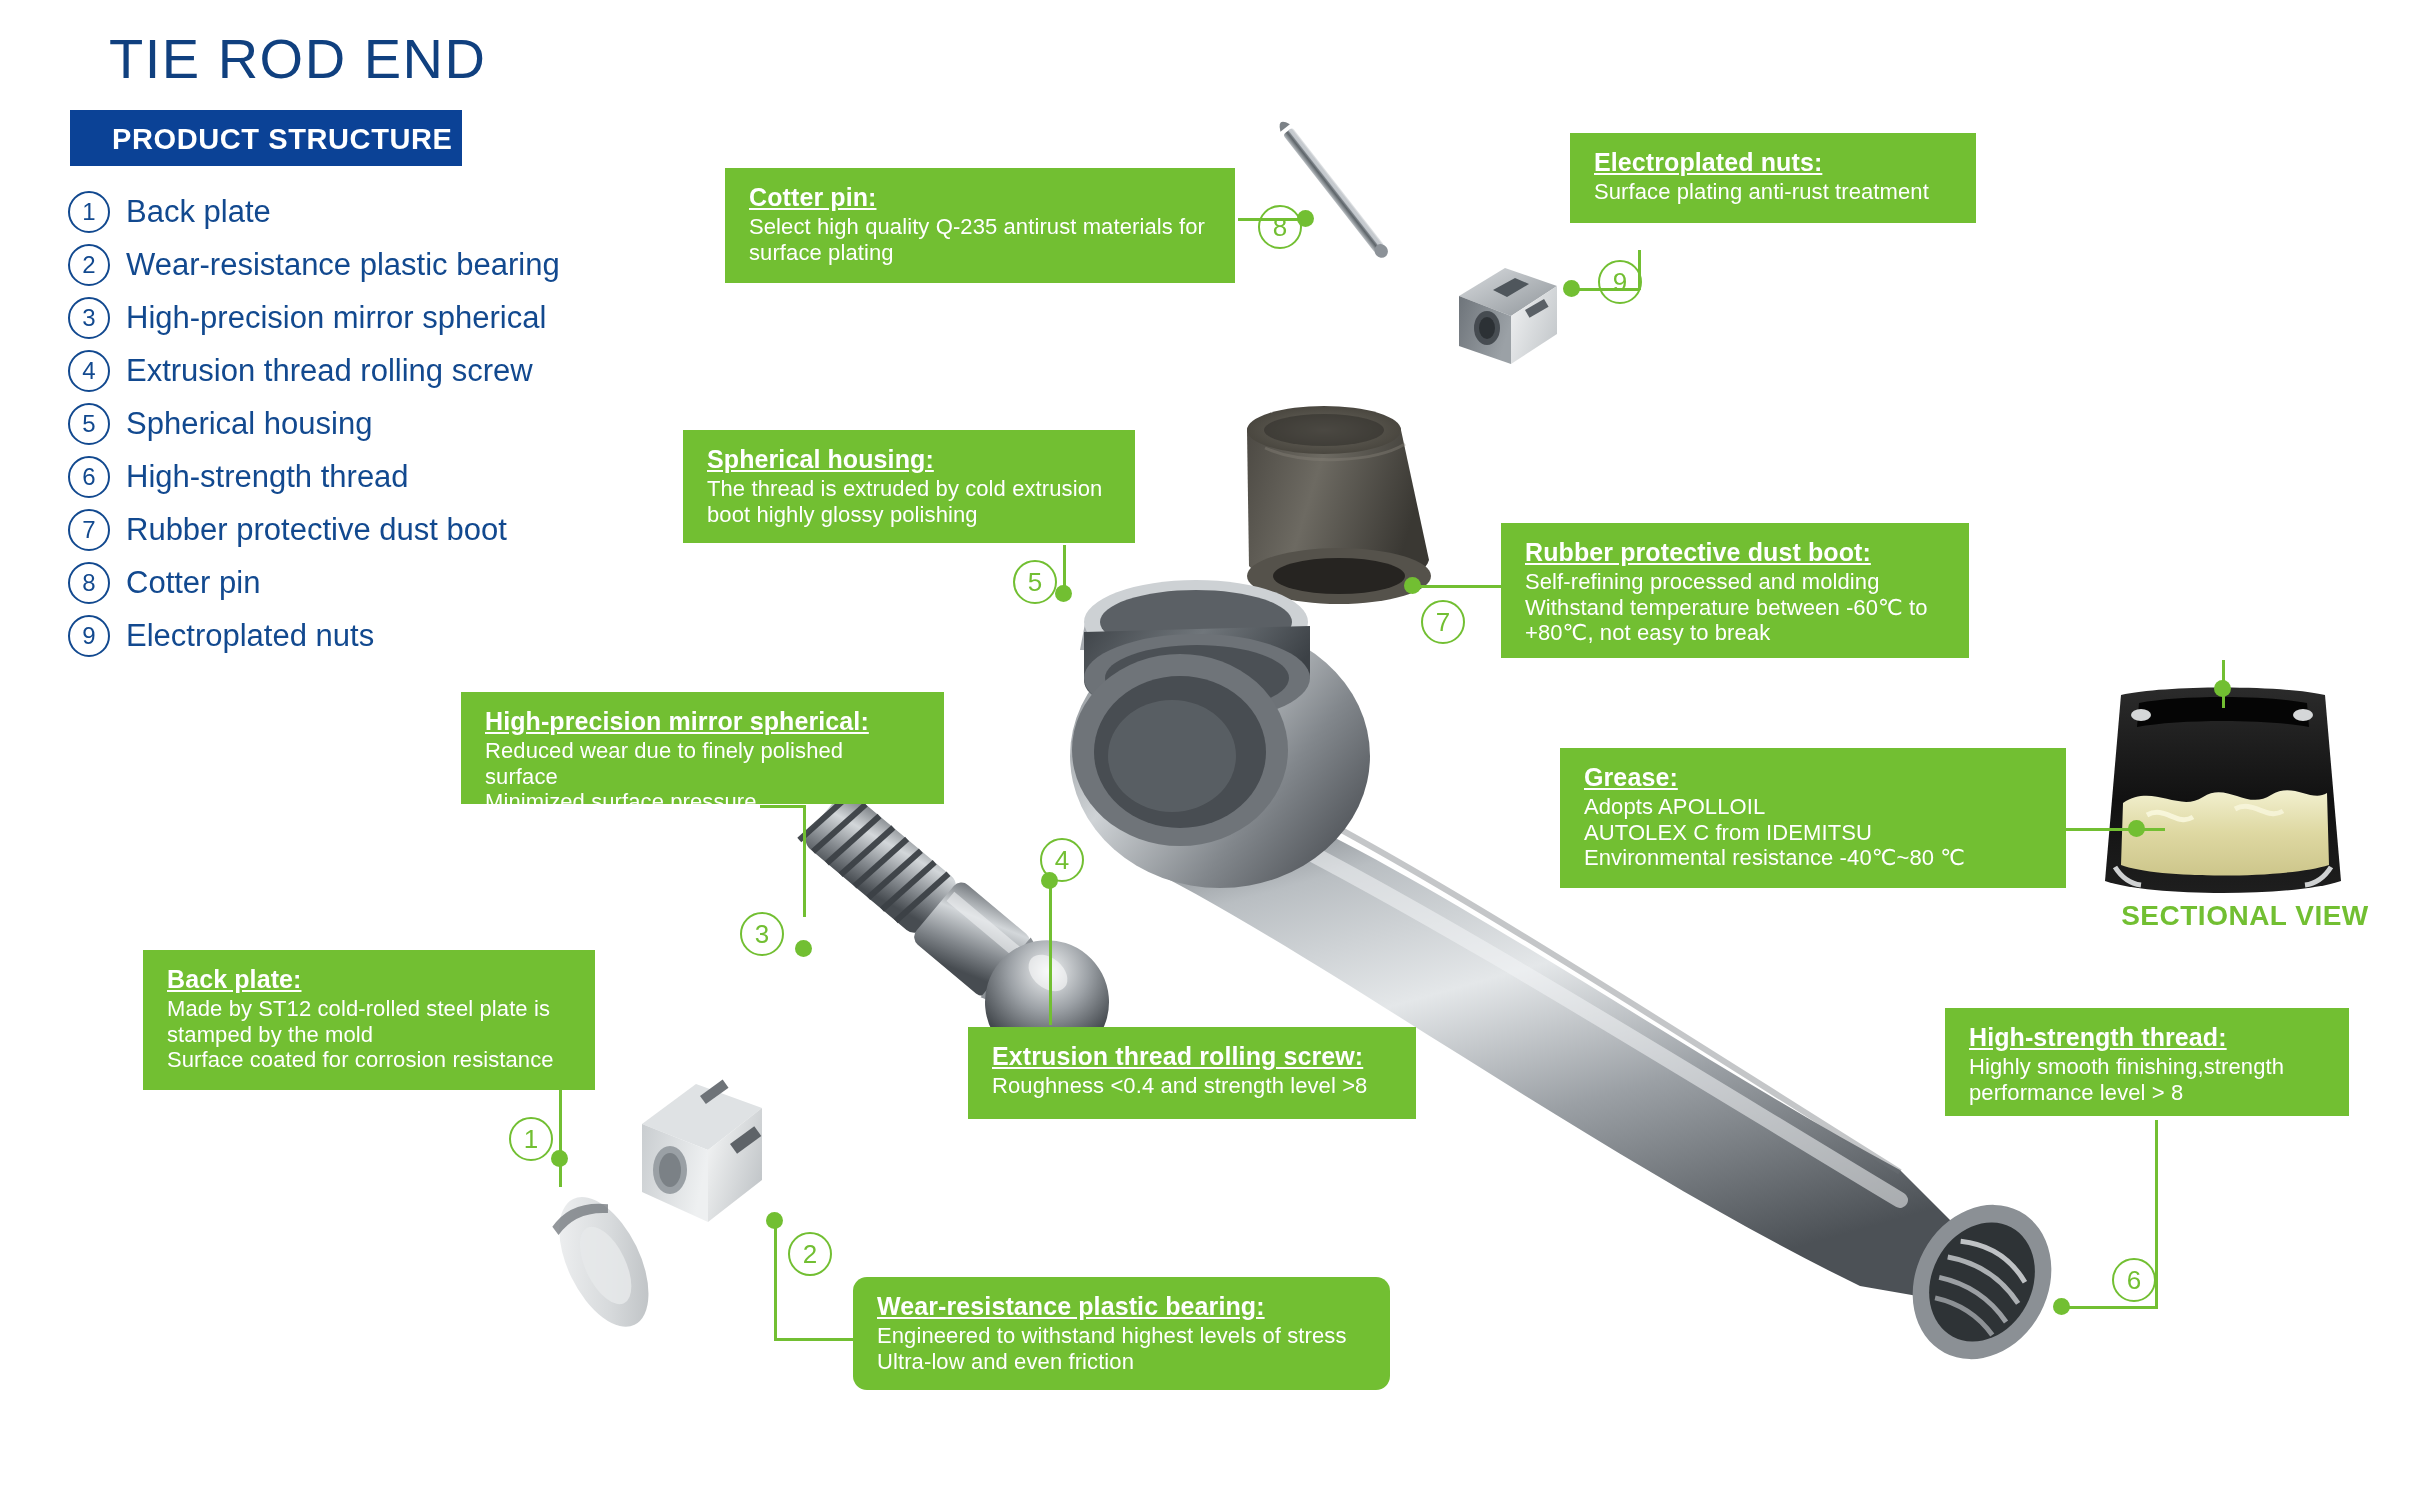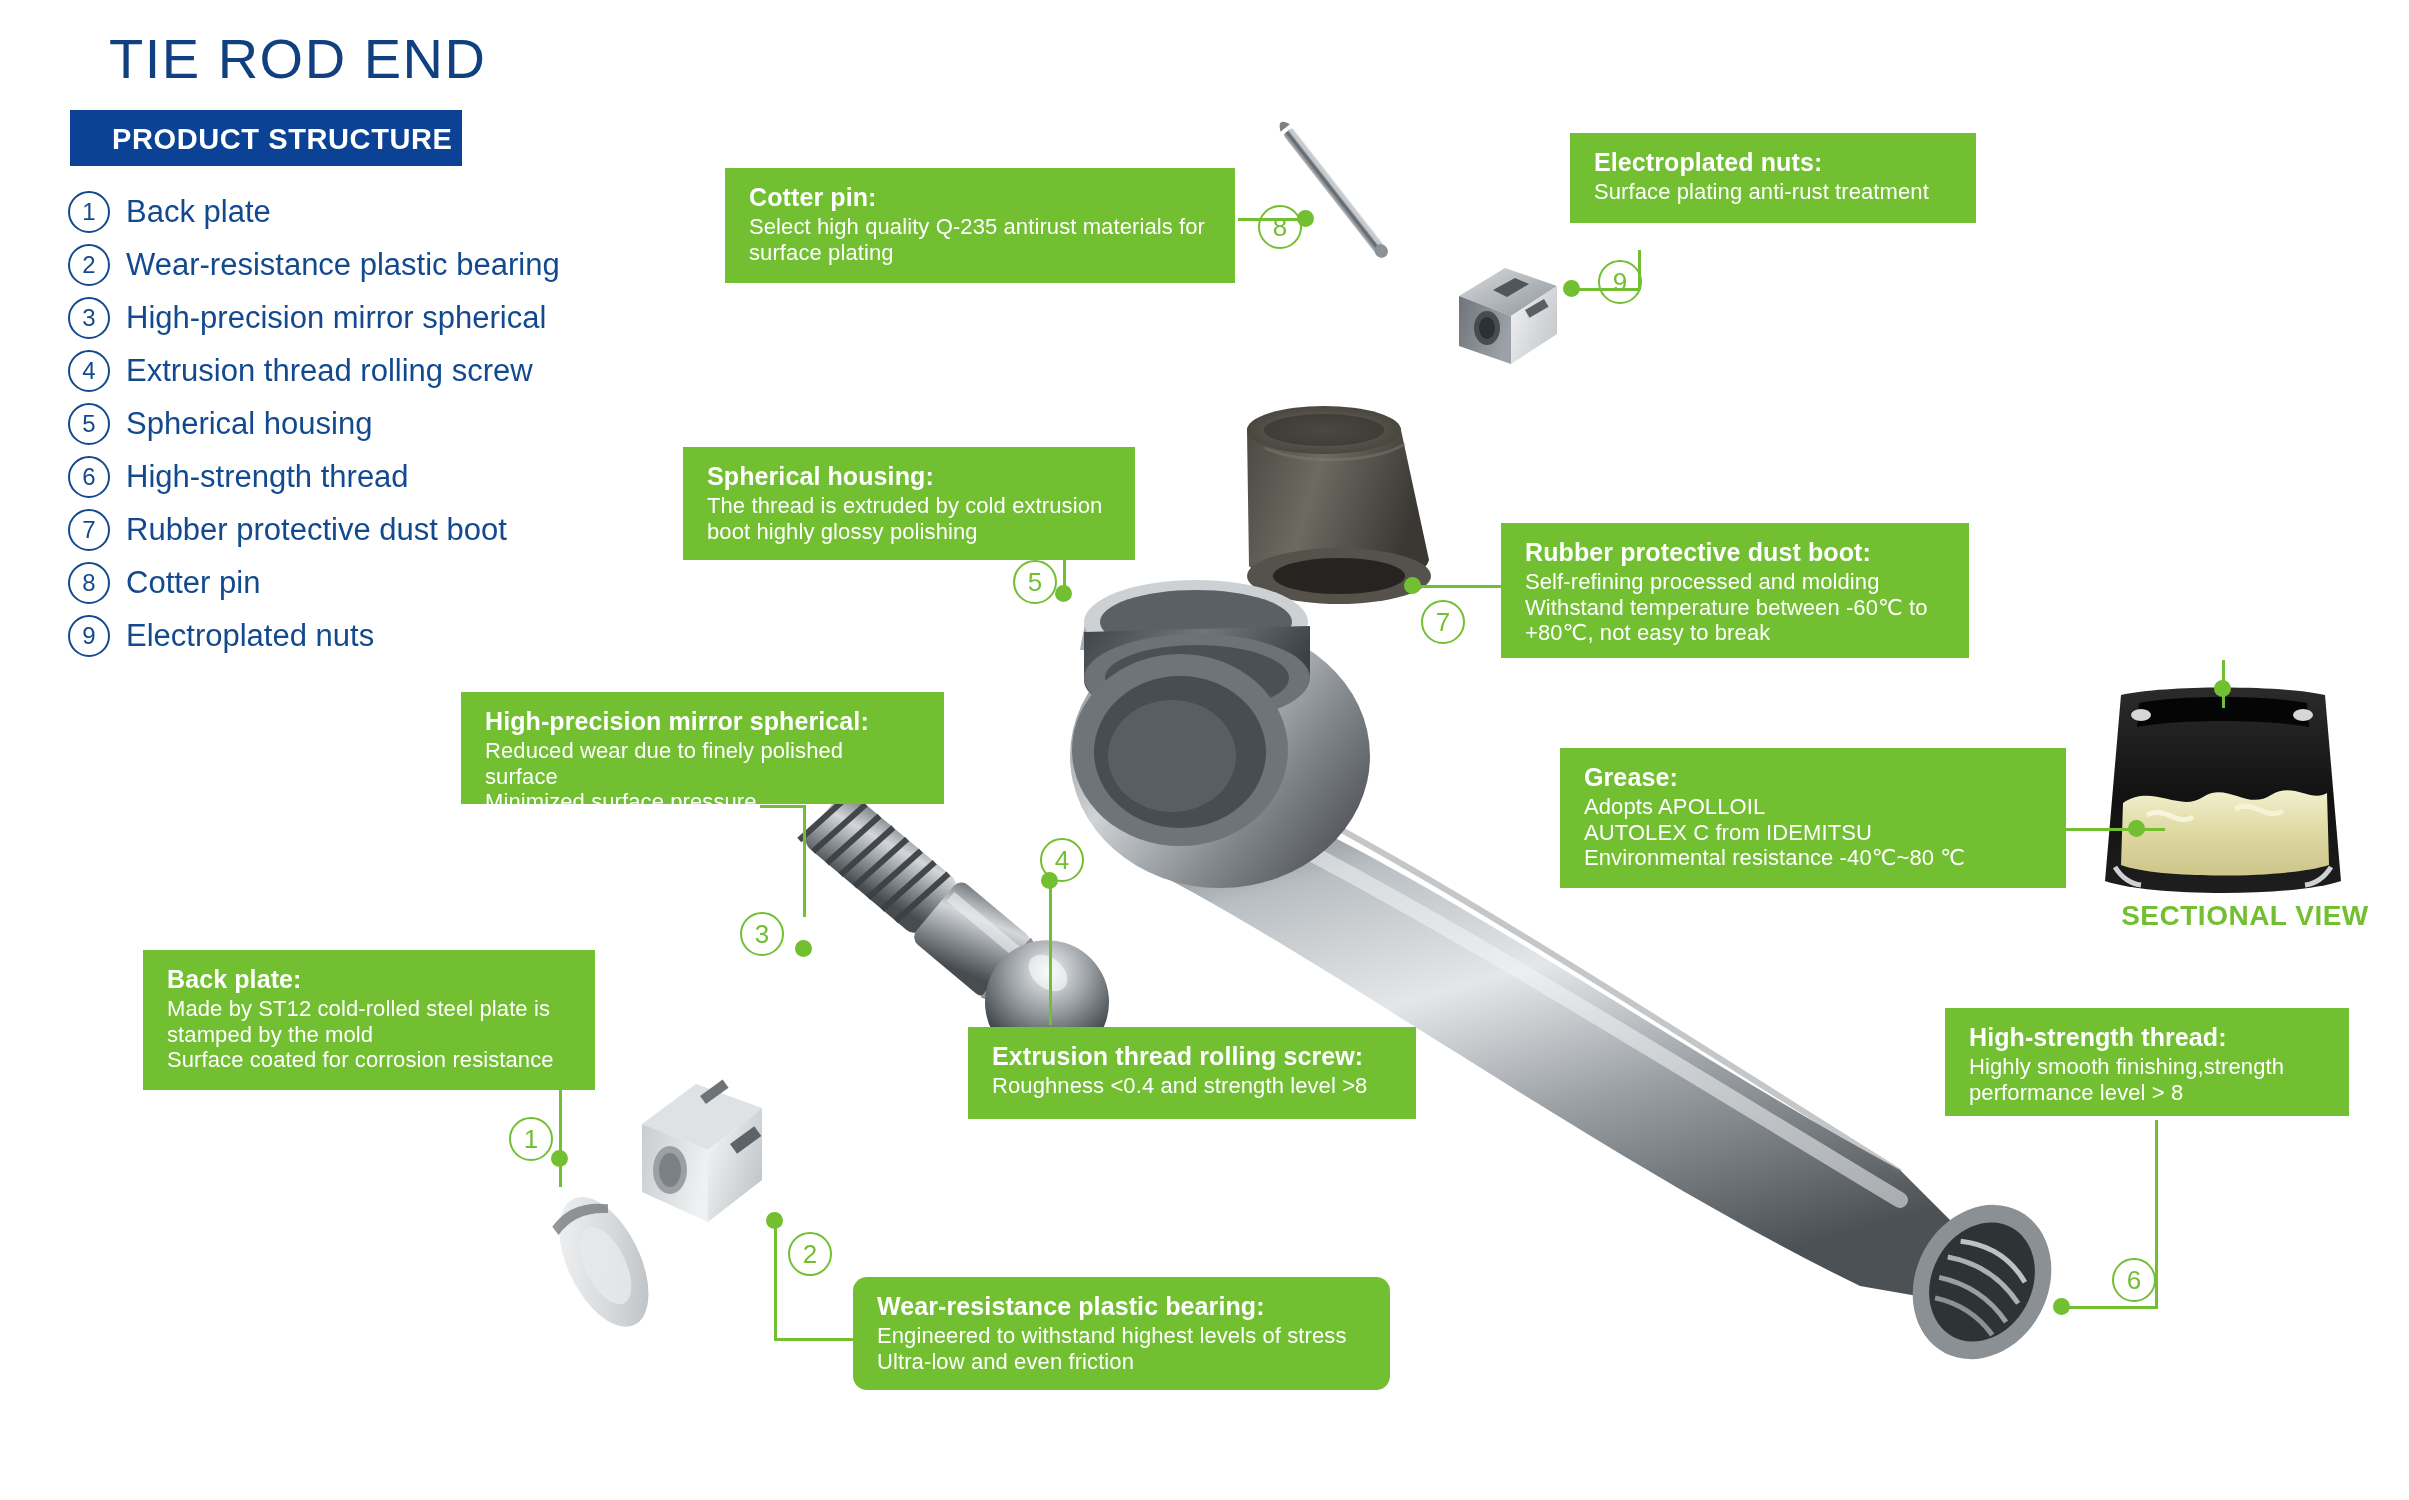--- a/index.html
+++ b/index.html
@@ -38,20 +38,21 @@
   .legend-label{white-space:nowrap;}
 
   
   .callout{
     position:absolute;background:#72bf32;color:#ffffff;
     padding:14px 22px 17px 24px;box-sizing:border-box;
   }
   .callout .c-title{
     font-weight:bold;font-size:25px;line-height:1.24;display:block;margin-bottom:1px;
     letter-spacing:.1px;
+    text-decoration:underline;
   }
   .callout .c-line{
     display:block;font-size:22px;line-height:1.17;font-weight:400;letter-spacing:.1px;
   }
 
   
   .lead{position:absolute;background:#72bf32;}
   .lead.h{height:3px;}
   .lead.v{width:3px;}
   .dot{
@@ -441,21 +442,21 @@
     <span class="c-title">Cotter pin:</span>
     <span class="c-line">Select high quality Q-235 antirust materials for</span>
     <span class="c-line">surface plating</span>
   </div>
 
   <div class="callout" style="left:1570px;top:133px;width:406px;height:90px;">
     <span class="c-title">Electroplated nuts:</span>
     <span class="c-line">Surface plating anti-rust treatment</span>
   </div>
 
-  <div class="callout" style="left:683px;top:430px;width:452px;height:113px;margin-top:17px;">
+  <div class="callout" style="left:683px;top:430px;width:452px;height:113px;">
     <span class="c-title">Spherical housing:</span>
     <span class="c-line">The thread is extruded by cold extrusion</span>
     <span class="c-line">boot highly glossy polishing</span>
   </div>
 
   <div class="callout" style="left:1501px;top:523px;width:468px;height:135px;">
     <span class="c-title">Rubber protective dust boot:</span>
     <span class="c-line">Self-refining processed and molding</span>
     <span class="c-line">Withstand temperature between -60℃ to</span>
     <span class="c-line">+80℃, not easy to break</span>

